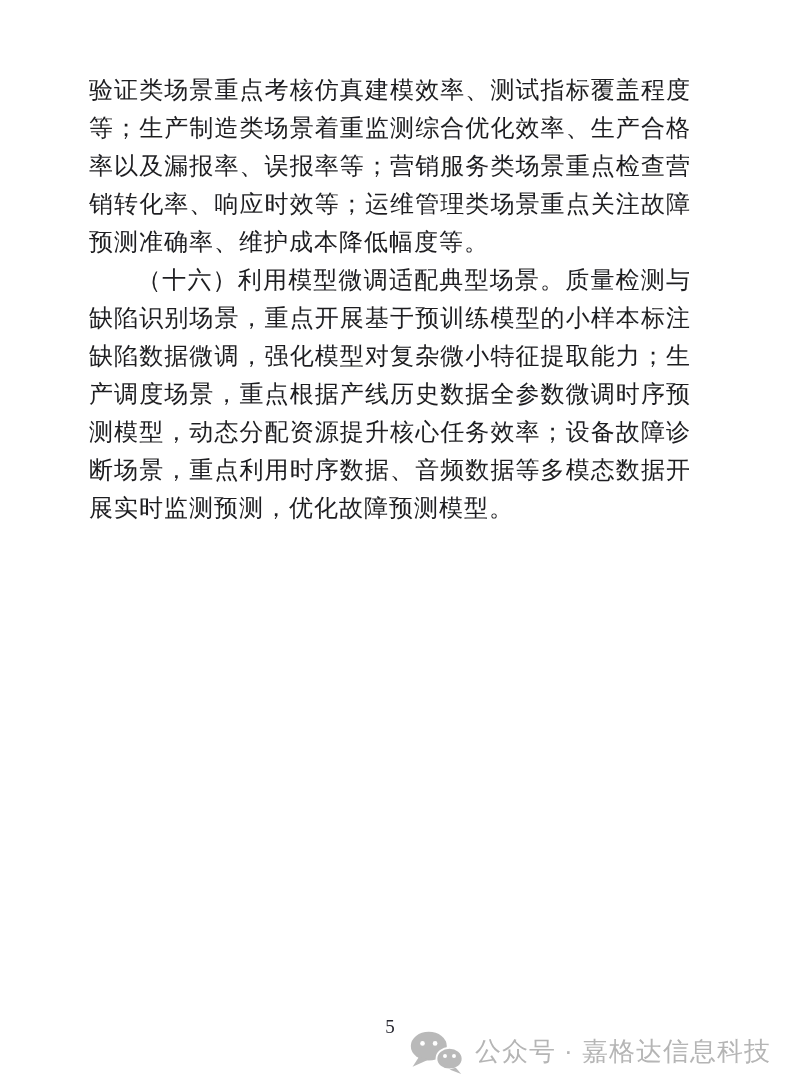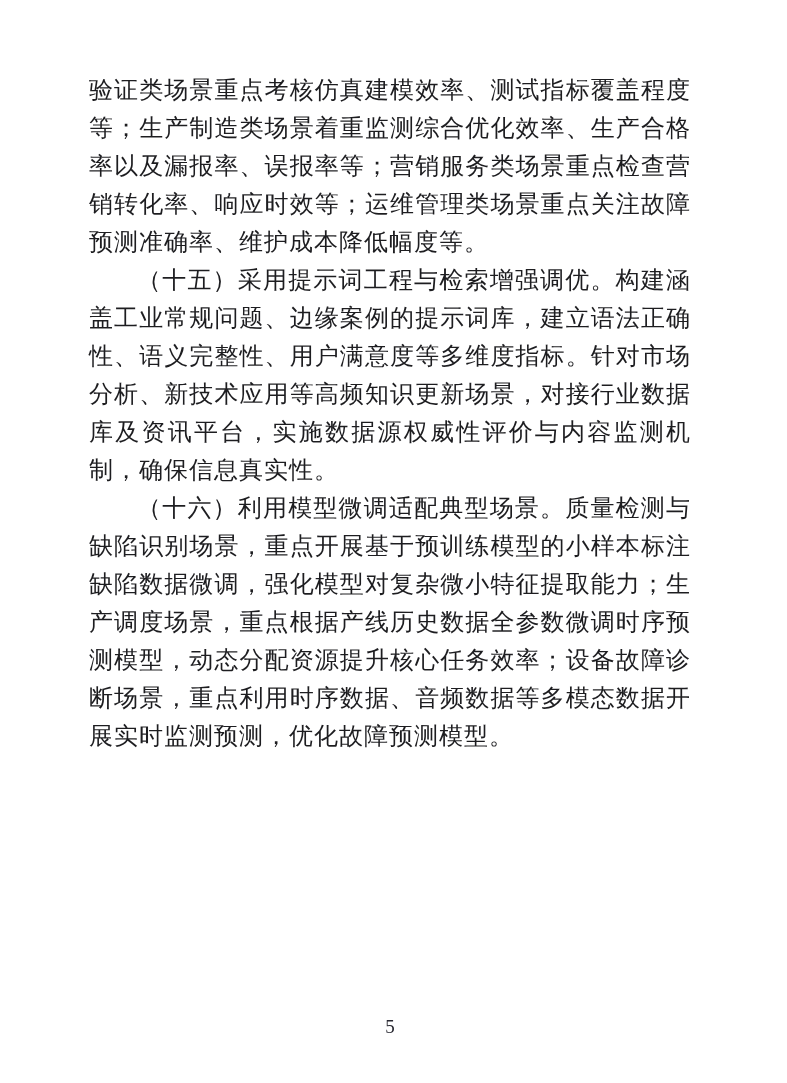--- a/index.html
+++ b/index.html
@@ -50,20 +50,38 @@
   }
   .wechat-icon { display: inline-flex; align-items: center; }
 </style>
 </head>
 <body>
 
 <div class="page">
 
   <div class="doc-body">
       <p class="para">验证类场景重点考核仿真建模效率、测试指标覆盖程度等；生产制造类场景着重监测综合优化效率、生产合格率以及漏报率、误报率等；营销服务类场景重点检查营销转化率、响应时效等；运维管理类场景重点关注故障预测准确率、维护成本降低幅度等。</p>
-      <p class="para indent">（十五）采用提示词工程与检索增强调优。构建涵盖工业常规问题、边缘案例的提示词库，建立语法正确性、语义完整性、用户满意度等多维度指标。针对市场分析、新技术应用等高频知识更新场景，对接行业数据库及资讯平台，实施数据源权威性评价与内容监测机制，确保信息真实性。</p>
       <p class="para indent">（十六）利用模型微调适配典型场景。质量检测与缺陷识别场景，重点开展基于预训练模型的小样本标注缺陷数据微调，强化模型对复杂微小特征提取能力；生产调度场景，重点根据产线历史数据全参数微调时序预测模型，动态分配资源提升核心任务效率；设备故障诊断场景，重点利用时序数据、音频数据等多模态数据开展实时监测预测，优化故障预测模型。</p>
     </div>
 
   <div class="page-number">5</div>
 
+  <div class="watermark">
+    <span class="wechat-icon">
+      <svg width="56" height="45" viewBox="0 0 62 50" xmlns="http://www.w3.org/2000/svg" aria-hidden="true">
+        <g fill="#b9b9b9">
+          <ellipse cx="23" cy="19" rx="20" ry="16"></ellipse>
+          <path d="M12 31 L5 42 L23 34 Z"></path>
+        </g>
+        <circle cx="16" cy="16" r="2.6" fill="#ffffff"></circle>
+        <circle cx="30" cy="16" r="2.6" fill="#ffffff"></circle>
+        <g fill="#b9b9b9" stroke="#ffffff" stroke-width="2">
+          <ellipse cx="46" cy="33" rx="14.5" ry="12"></ellipse>
+        </g>
+        <path d="M53 43 L59 50 L46 45 Z" fill="#b9b9b9"></path>
+        <circle cx="41" cy="30" r="2.2" fill="#ffffff"></circle>
+        <circle cx="51" cy="30" r="2.2" fill="#ffffff"></circle>
+      </svg>
+    </span>
+    <span class="wm-text">公众号 · 嘉格达信息科技</span>
+  </div>
 
 </div>
 
 </body></html>

